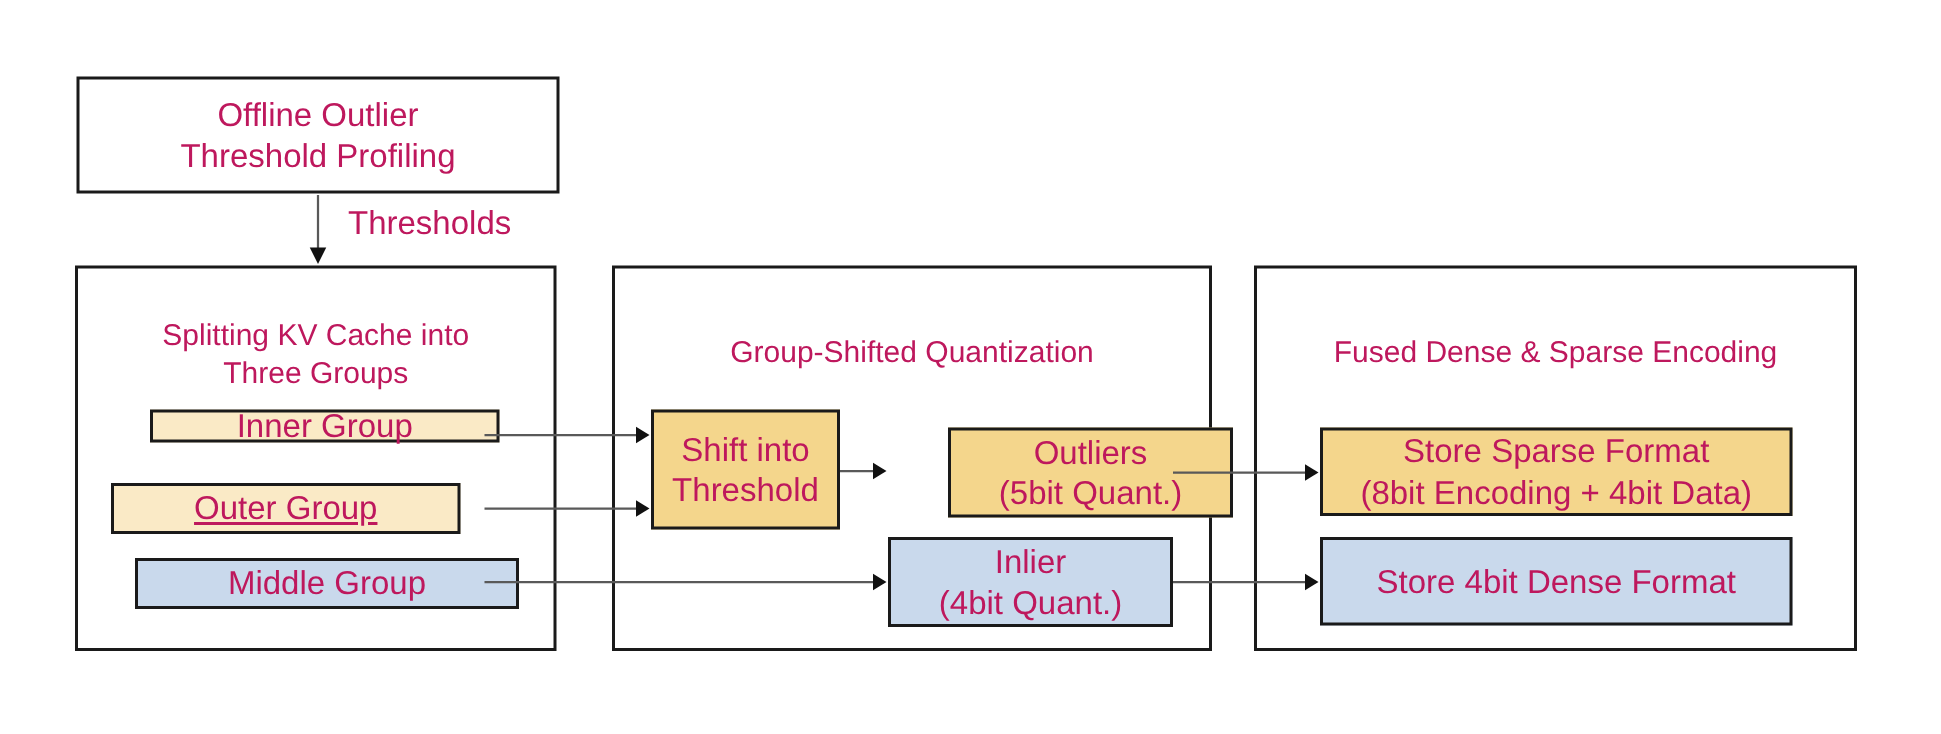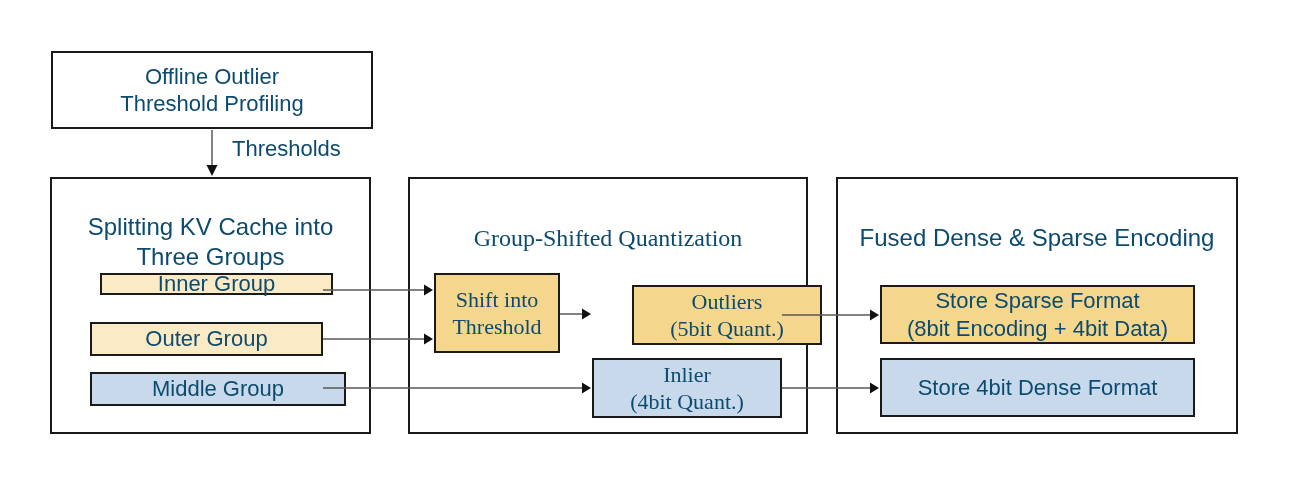--- a/index.html
+++ b/index.html
@@ -2,21 +2,21 @@
 <html><head>
 <meta charset="utf-8">
 <style>
   html, body { margin: 0; padding: 0; background: #ffffff; }
   .canvas {
     position: relative;
     width: 1294px;
     height: 489px;
     background: #ffffff;
     font-family: "Liberation Sans", sans-serif;
-    color: #0c4a6e;
+    color: #be185d;
     overflow: hidden;
   }
   .arrows {
     position: absolute;
     left: 0; top: 0;
     width: 1294px; height: 489px;
     pointer-events: none;
     z-index: 3;
   }
   .box {
@@ -30,21 +30,21 @@
     text-align: center;
     z-index: 1;
   }
   .bigbox { z-index: 1; }
   .smallbox { z-index: 2; }
   .bigtitle {
     position: absolute;
     left: 0;
     width: 100%;
     text-align: center;
-    font-size: 24px;
+    font-size: 20px;
     line-height: 1.27;
     white-space: pre-line;
     z-index: 2;
   }
   .lbl {
     font-size: 22px;
     line-height: 1.25;
     white-space: pre-line;
   }
   .pale { background: #FAEAC6; }
@@ -55,28 +55,28 @@
 
   .arrow-label {
     position: absolute;
     left: 232px; top: 136px;
     font-size: 22px;
     line-height: 1.2;
     z-index: 2;
   }
 
   .big-left  { left: 50px;  top: 177px; width: 321px; height: 257px; }
-  .big-mid   { left: 408px; top: 177px; width: 400px; height: 257px; font-family: Liberation Serif, serif; }
+  .big-mid   { left: 408px; top: 177px; width: 400px; height: 257px; }
   .big-right { left: 836px; top: 177px; width: 402px; height: 257px; }
 
   .title-left { top: 33px; }
   .title-mid, .title-right { top: 44px; }
 
   .grp-inner  { left: 48px; top: 94px;  width: 233px; height: 22px; }
-  .grp-outer  { left: 38px; top: 143px; width: 233px; height: 34px; }
+  .grp-outer  { left: 22px; top: 143px; width: 233px; height: 34px; text-decoration: underline; }
   .grp-middle { left: 38px; top: 193px; width: 256px; height: 34px; }
 
   .shift    { left: 24px;  top: 94px;  width: 126px; height: 80px; }
   .outliers { left: 182px; top: 106px; width: 190px; height: 60px; margin-left: 40px; }
   .inlier   { left: 182px; top: 179px; width: 190px; height: 60px; align-items: center; }
 
   .sparse { left: 42px; top: 106px; width: 315px; height: 59px; justify-content: center; }
   .dense  { left: 42px; top: 179px; width: 315px; height: 59px; align-items: center; }
 
   .aline { stroke: #595959; stroke-width: 1.5; }

